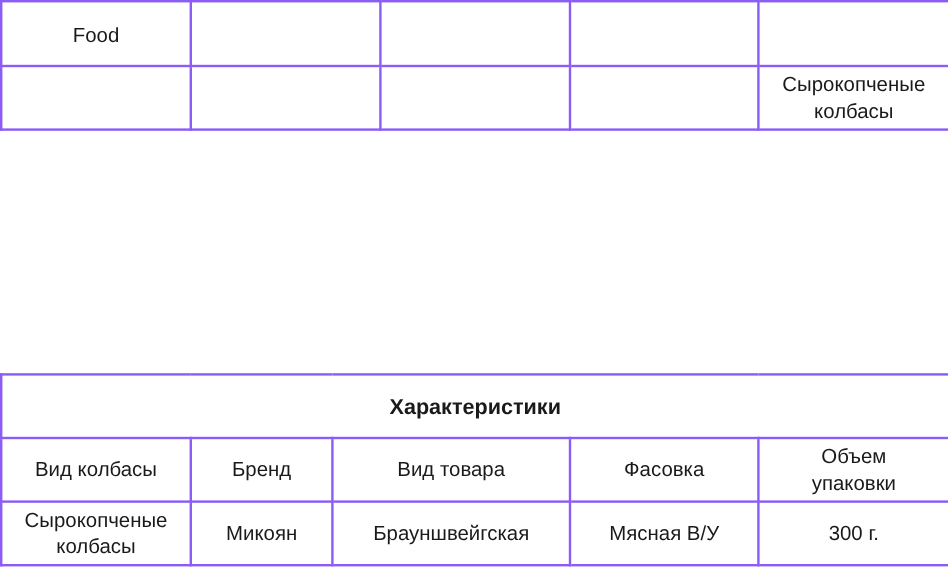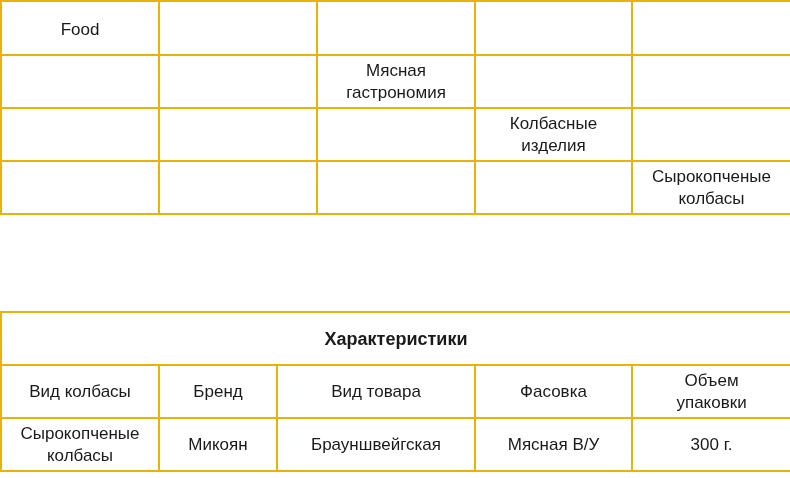--- a/index.html
+++ b/index.html
@@ -1,19 +1,19 @@
 <!DOCTYPE html>
 <html><head>
 <meta charset="utf-8">
 <style>
   html, body { margin: 0; padding: 0; background: #ffffff; }
   body { width: 790px; height: 478px; position: relative; overflow: hidden;
          font-family: "Liberation Sans", sans-serif; color: #1a1a1a; }
   table { border-collapse: collapse; position: absolute; left: 0; table-layout: fixed; }
-  td { border: 2px solid #eab308; text-align: center; vertical-align: middle;
+  td { border: 2px solid #8b5cf6; text-align: center; vertical-align: middle;
        font-size: 17px; line-height: 22px; padding: 0 2px; }
   #hierarchy { top: 0; width: 790px; }
   #hierarchy td { height: 51px; }
   #hierarchy td.food { vertical-align: top; padding-top: 17px; height: 35px; }
   #chars { top: 311px; width: 790px; }
   #chars td.title { font-weight: bold; font-size: 18px; height: 51px; }
   #chars td { height: 51px; }
 </style>
 </head>
 <body>
@@ -25,34 +25,20 @@
       <col style="width:158px">
       <col style="width:157px">
       <col style="width:159px">
   </colgroup>
   <tbody>
       <tr>
     <td class="food">Food</td>
     <td></td>
     <td></td>
     <td></td>
-    <td></td>
-  </tr>
-  <tr>
-    <td></td>
-    <td></td>
-    <td>Мясная гастрономия</td>
-    <td></td>
-    <td></td>
-  </tr>
-  <tr>
-    <td></td>
-    <td></td>
-    <td></td>
-    <td>Колбасные изделия</td>
     <td></td>
   </tr>
   <tr>
     <td></td>
     <td></td>
     <td></td>
     <td></td>
     <td>Сырокопченые колбасы</td>
   </tr>
 </tbody>

